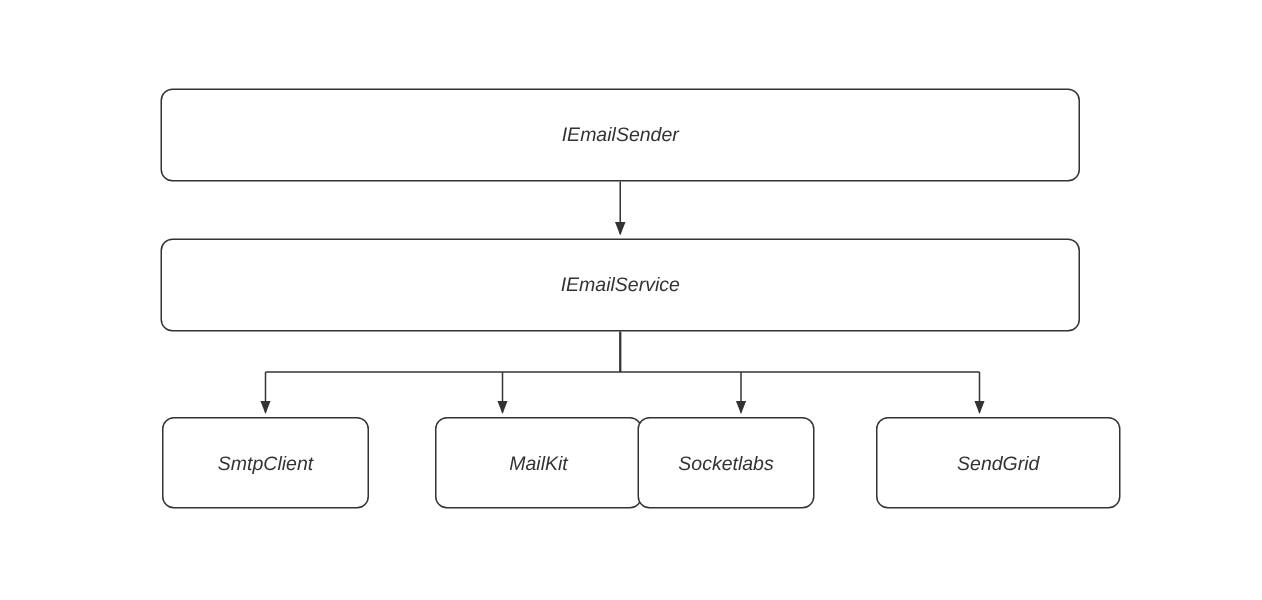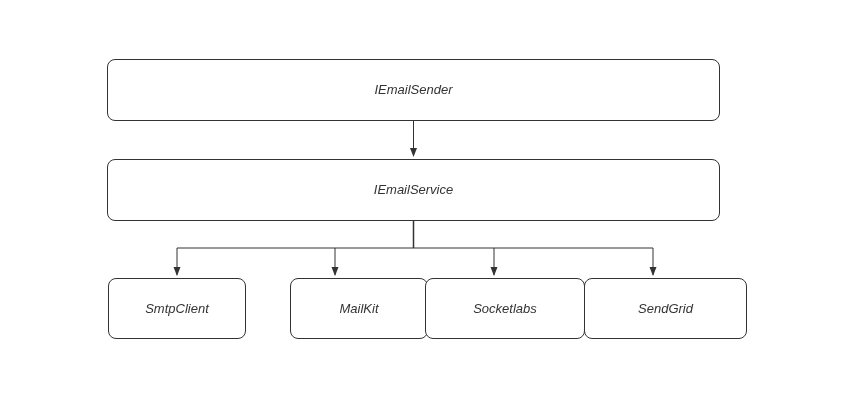--- a/index.html
+++ b/index.html
@@ -73,21 +73,21 @@
   </div>
 
   <div class="node" style="left:107px; top:159px; width:613px; height:62px;">
     <span class="node-label">IEmailService</span>
   </div>
 
   <div class="node" style="left:266px; top:278px; width:138px; height:61px;margin-left:24px;">
     <span class="node-label">MailKit</span>
   </div>
 
-  <div class="node" style="left:425px; top:278px; width:160px; height:61px;">
+  <div class="node" style="left:425px; top:278px; width:118px; height:61px;">
     <span class="node-label">Socketlabs</span>
   </div>
 
   <div class="node" style="left:584px; top:278px; width:163px; height:61px;">
     <span class="node-label">SendGrid</span>
   </div>
 
 </div>
 
 </body></html>

